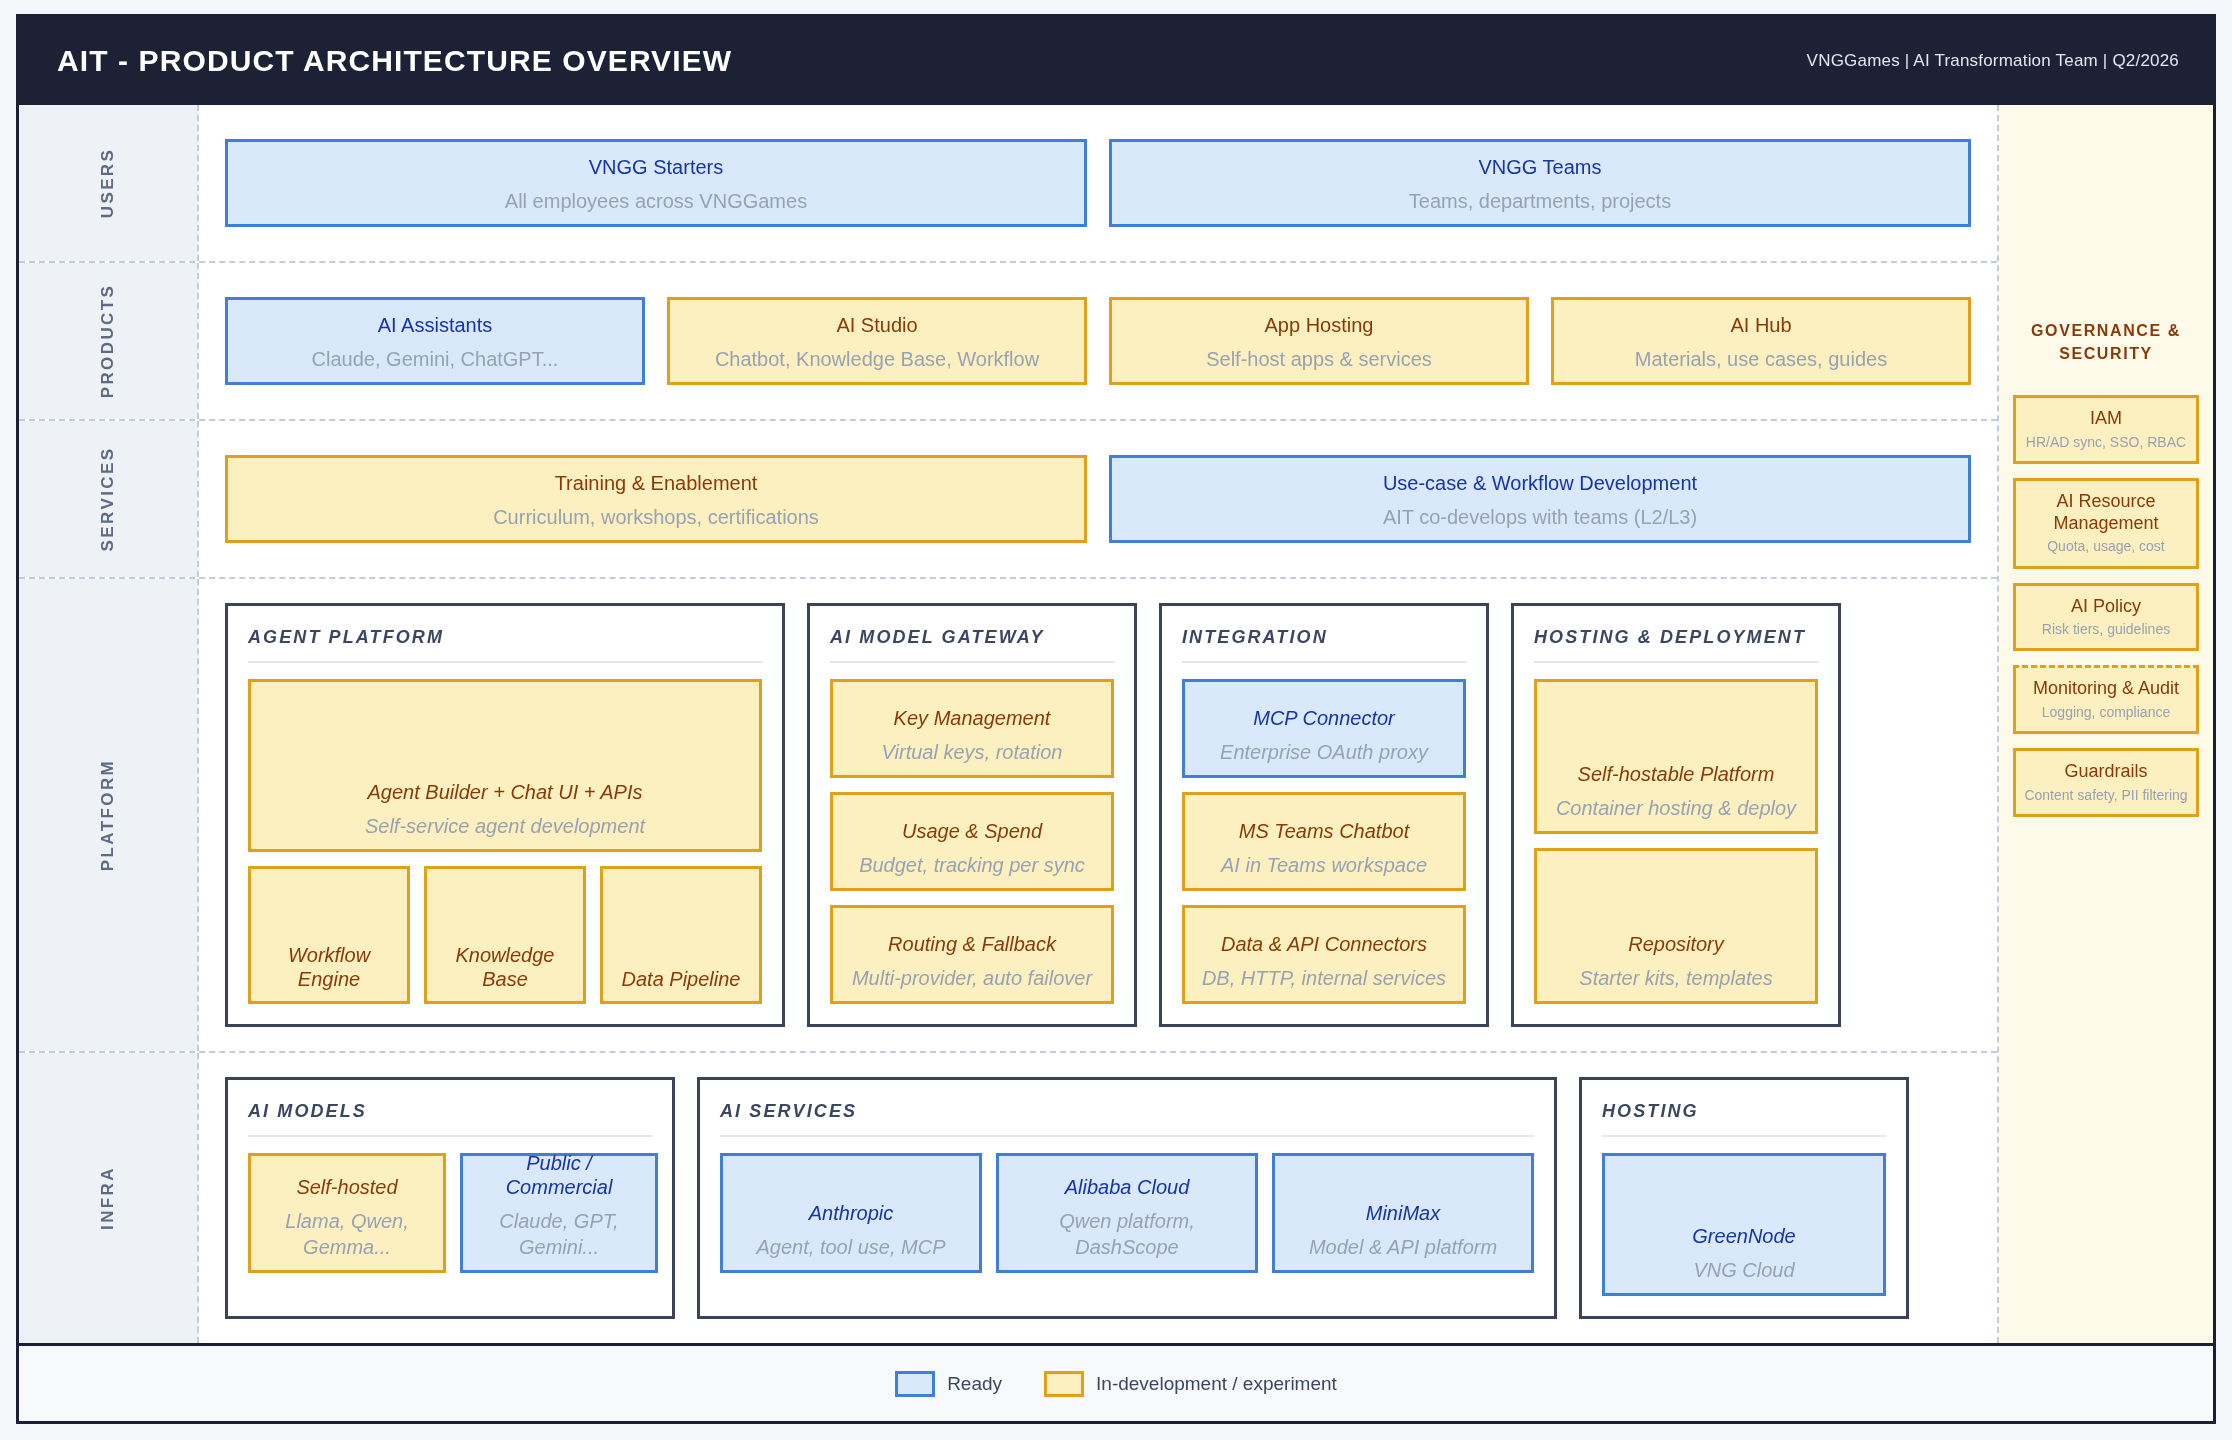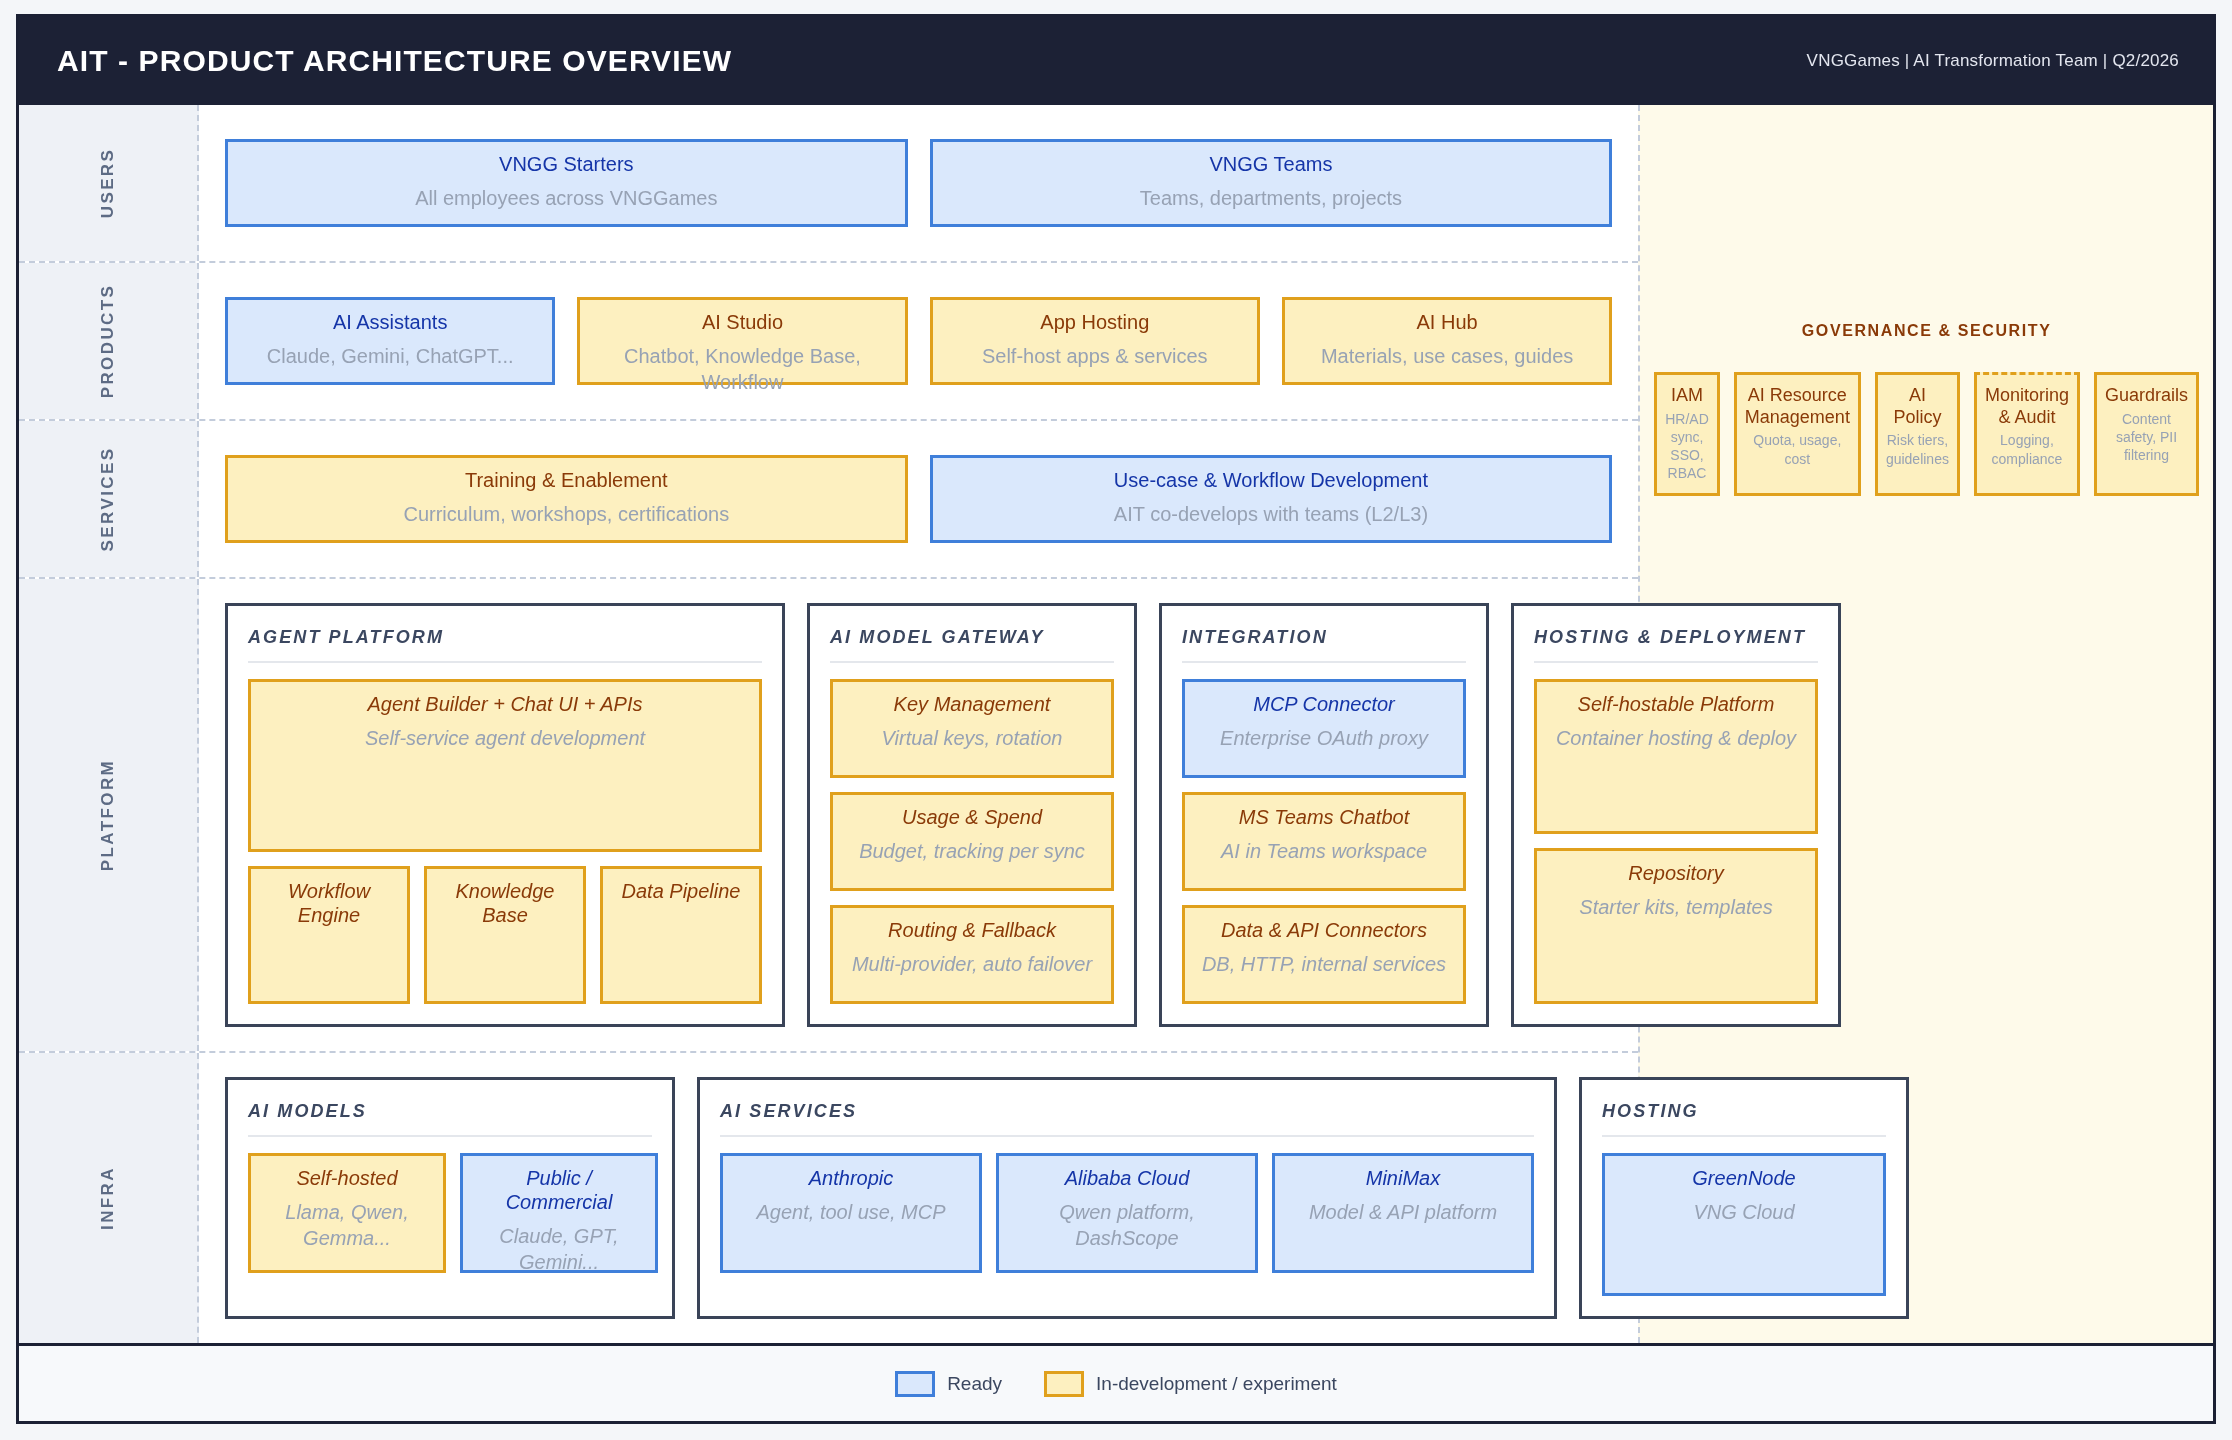--- a/index.html
+++ b/index.html
@@ -92,21 +92,21 @@
     gap: 22px;
     padding: 20px 26px;
   }
   .lane-platform .lane-content,
   .lane-infra .lane-content { align-items: stretch; padding: 24px 26px; font-style: italic; }
 
   
   .card {
     border-width: 3px; border-style: solid;
     display: flex; flex-direction: column;
-    align-items: center; justify-content: flex-start;
+    align-items: center; justify-content: flex-end;
     text-align: center;
     padding: 10px 12px;
   }
   .card-title { font-size: 20px; line-height: 1.2; }
   .card-sub { font-size: 20px; color: #97a2b4; line-height: 1.3; margin-top: 9px; }
 
   .c-ready  { background: #dae8fc; border-color: #3f7fda; }
   .c-ready .card-title { color: #1535a8; }
   .c-dev    { background: #fdf0c0; border-color: #e0a01c; }
   .c-dev .card-title { color: #8a3a08; }
@@ -166,21 +166,21 @@
   .gov-title {
     font-size: 16px; font-weight: bold;
     color: #8a3a08;
     letter-spacing: 1.6px;
     text-align: center;
     line-height: 1.45;
     margin-top: 196px;
     margin-bottom: 30px;
     font-stretch: condensed;
   }
-  .gov-list { width: 100%; display: flex; flex-direction: row; gap: 14px; }
+  .gov-list { width: 100%; display: flex; flex-direction: column; gap: 14px; }
   .gov-card {
     border: 3px solid #e0a01c;
     background: #fdf0c0;
     padding: 10px 8px;
     text-align: center;
   }
   .gov-card .card-title { font-size: 18px; color: #8a3a08; }
   .gov-card .card-sub { font-size: 14px; margin-top: 3px; }
 
   

